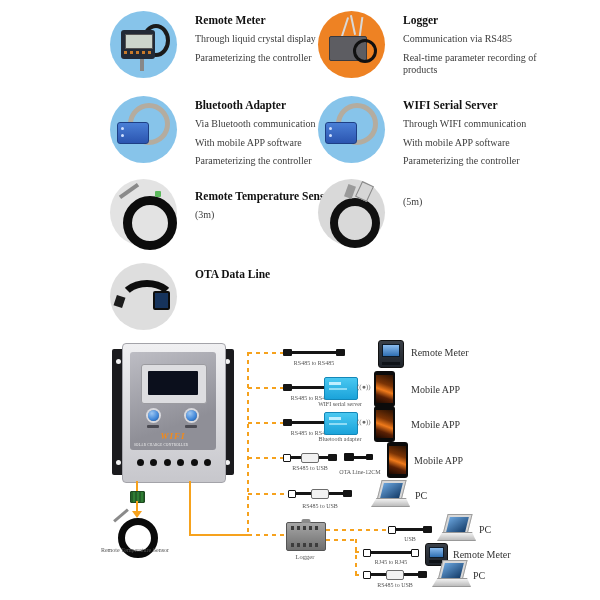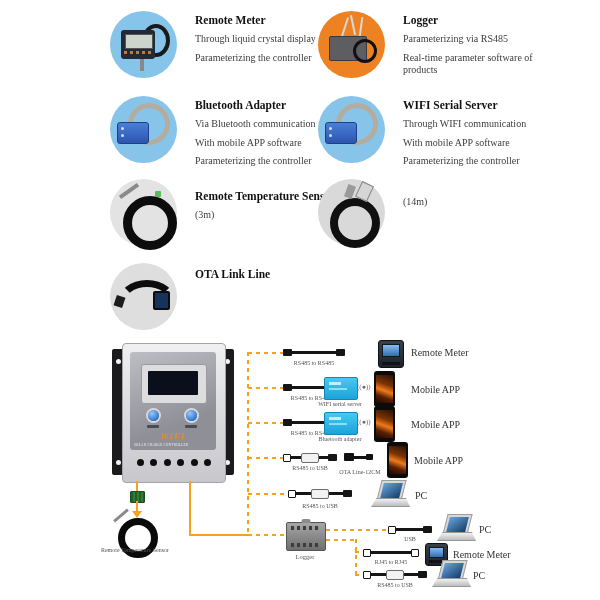--- a/index.html
+++ b/index.html
@@ -138,22 +138,22 @@
 
   <div class="acc-circle" style="left:318px;top:11px;background:#ee8223;">
     <div class="ilg-c1"></div>
     <div class="ilg-c2"></div>
     <div class="ilg-c3"></div>
     <div class="ilg-body"></div>
     <div class="ilg-loop"></div>
   </div>
   <div class="acc-text" style="left:403px;top:14px;width:135px;">
     <p class="acc-name">Logger</p>
-    <p class="acc-line">Parameterizing via RS485</p>
-    <p class="acc-line">Real-time parameter software of products</p>
+    <p class="acc-line">Communication via RS485</p>
+    <p class="acc-line">Real-time parameter recording of products</p>
   </div>
 
   <div class="acc-circle" style="left:110px;top:96px;background:#87c4ea;">
     <div class="iad-coil"></div>
     <div class="iad-body"></div>
     <div class="iad-d1"></div>
     <div class="iad-d2"></div>
   </div>
   <div class="acc-text" style="left:195px;top:99px;">
     <p class="acc-name">Bluetooth Adapter</p>
@@ -184,30 +184,30 @@
     <p class="acc-name">Remote Temperature Sensor</p>
     <p class="acc-line" style="">(3m)</p>
   </div>
 
   <div class="acc-circle" style="left:318px;top:179px;background:#d9d9d9;">
     <div class="icc-coil"></div>
     <div class="icc-p1"></div>
     <div class="icc-p2"></div>
   </div>
   <div class="acc-text" style="left:403px;top:186px;width:125px;">
-    <p class="acc-line" style="margin-top:10px;">(14m)</p>
+    <p class="acc-line" style="margin-top:10px;">(5m)</p>
   </div>
 
   <div class="acc-circle" style="left:110px;top:263px;background:#dedede;">
     <div class="iot-arc"></div>
     <div class="iot-pl"></div>
     <div class="iot-pr"></div>
   </div>
   <div class="acc-text" style="left:195px;top:268px;width:150px;">
-    <p class="acc-name">OTA Link Line</p>
+    <p class="acc-name">OTA Data Line</p>
   </div>
 
   <div class="ctrl">
     <div class="ctrl-br" style="left:0;">
       <span class="hole" style="top:10px;"></span>
       <span class="hole" style="bottom:10px;"></span>
     </div>
     <div class="ctrl-br" style="right:0;">
       <span class="hole" style="top:10px;"></span>
       <span class="hole" style="bottom:10px;"></span>

